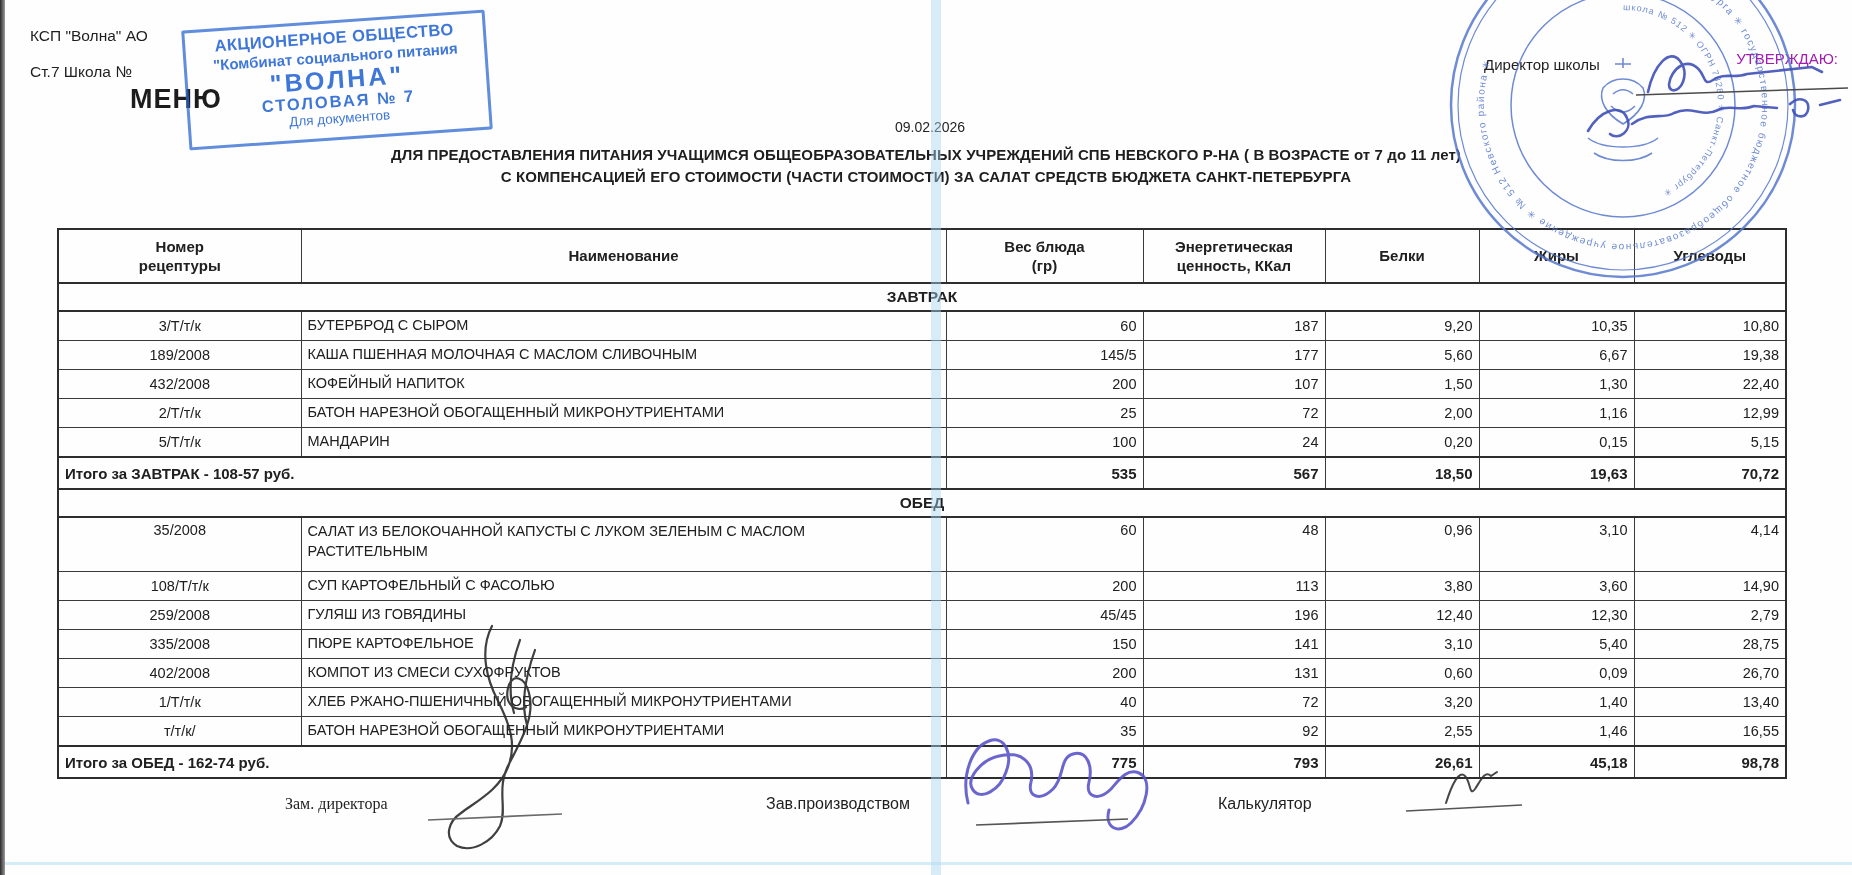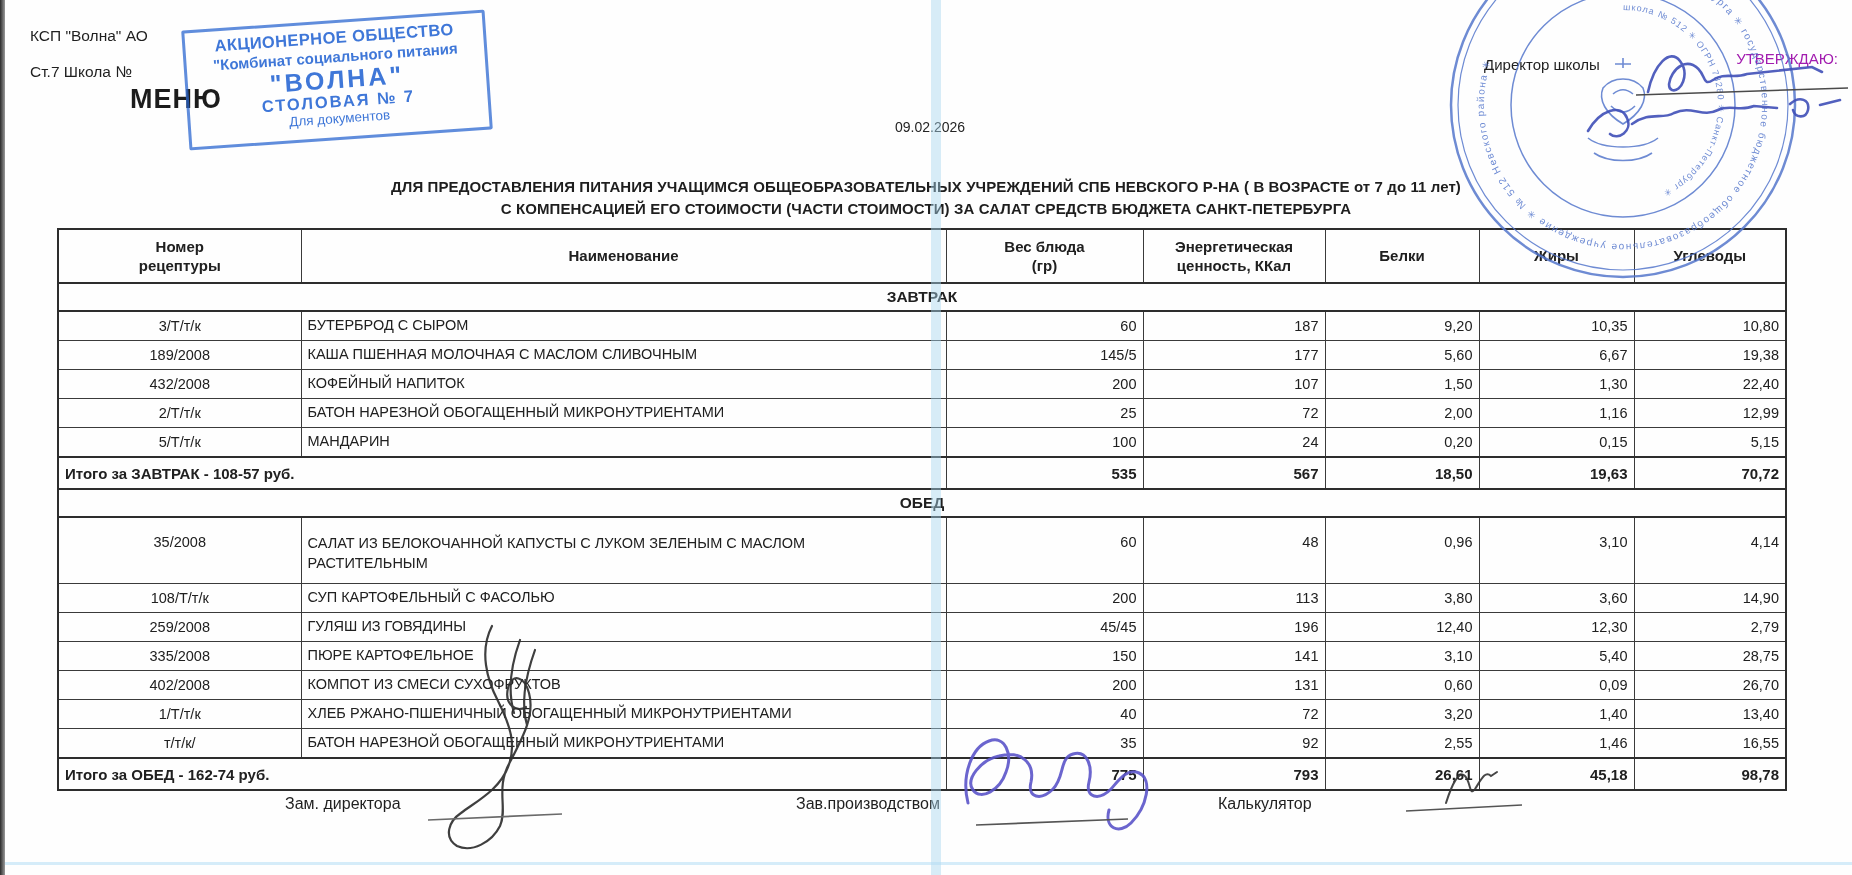--- a/index.html
+++ b/index.html
@@ -16,21 +16,21 @@
   .org1{top:27px;} .org2{top:63px;}
 
   .approve{position:absolute;right:14px;top:25px;font-size:15px;color:#a21caf;margin-top:25px;}
   .director-role{position:absolute;left:1484px;top:56px;font-size:15px;color:#1f1f1f;}
 
   .title{position:absolute;left:130px;top:84px;width:1600px;text-align:left;
          font-size:27px;font-weight:bold;letter-spacing:1px;color:#1c1c1c;}
   .date{position:absolute;left:130px;top:119px;width:1600px;text-align:center;
          font-size:14px;color:#242424;}
   .sub{position:absolute;left:66px;width:1720px;text-align:center;font-size:15px;
-         font-weight:600;color:#1e1e1e;letter-spacing:.1px;margin-top:32px;}
+         font-weight:600;color:#1e1e1e;letter-spacing:.1px;}
   .sub1{top:146px;} .sub2{top:168px;}
 
   
   .rstamp{position:absolute;left:185px;top:20px;width:298px;height:114px;
          border:3px solid rgba(40,100,208,.8);transform:rotate(-4deg);
          text-align:center;color:#2f6cd5;z-index:3;opacity:.92;border-radius:2px;}
   .rstamp .s1{font-size:16.5px;font-weight:bold;margin-top:5px;letter-spacing:.4px;}
   .rstamp .s2{font-size:15px;font-weight:600;margin-top:1px;}
   .rstamp .s3{font-size:25px;font-weight:bold;letter-spacing:3px;margin-top:0px;}
   .rstamp .s4{font-size:16.5px;font-weight:600;letter-spacing:2px;margin-top:-2px;}
@@ -39,29 +39,29 @@
   
   table.menu{position:absolute;left:57px;top:228px;width:1728px;border-collapse:collapse;
          table-layout:fixed;z-index:2;background:transparent;color:#202020;}
   .menu td,.menu th{border:1px solid #3a3a3a;padding:1px 6px;overflow:hidden;}
   .menu{border:2px solid #2d2d2d;}
   .hdr th{height:50px;font-size:15px;font-weight:bold;text-align:center;vertical-align:middle;
          white-space:pre-line;line-height:1.3;border-bottom:2px solid #2d2d2d;}
   .section-row td{height:24px;font-weight:bold;text-align:center;font-size:15.5px;
          border-top:2px solid #2d2d2d;border-bottom:2px solid #2d2d2d;}
   .r td{height:26px;font-size:14.5px;vertical-align:middle;}
-  .tall td{height:48px;vertical-align:top;padding-top:16px;}
+  .tall td{height:48px;vertical-align:top;padding-top:4px;}
   .code{text-align:center;}
   .name{text-align:left;white-space:pre-line;line-height:1.35;}
   .num{text-align:right;padding-right:5px;}
   .total-row td{height:28px;font-weight:bold;font-size:15px;border-top:2px solid #2d2d2d;}
   .total-label{text-align:left;font-size:15.5px;padding-left:5px;}
 
   .footer-label{position:absolute;font-size:16px;color:#1f1f1f;z-index:4;}
-  .fl1{left:285px;top:795px;} .fl2{left:796px;top:795px;} .fl3{left:1218px;top:795px;}
+  .fl1{left:285px;top:795px;font-family:Liberation Serif, serif;} .fl2{left:766px;top:795px;} .fl3{left:1218px;top:795px;}
 
   .sigsvg{position:absolute;left:0;top:0;z-index:7;pointer-events:none;}
   .sealsvg{position:absolute;left:1408px;top:-62px;z-index:6;pointer-events:none;opacity:.85;}
 </style>
 </head>
 <body>
 
 <div class="page">
   <div class="edge-left"></div>
 

